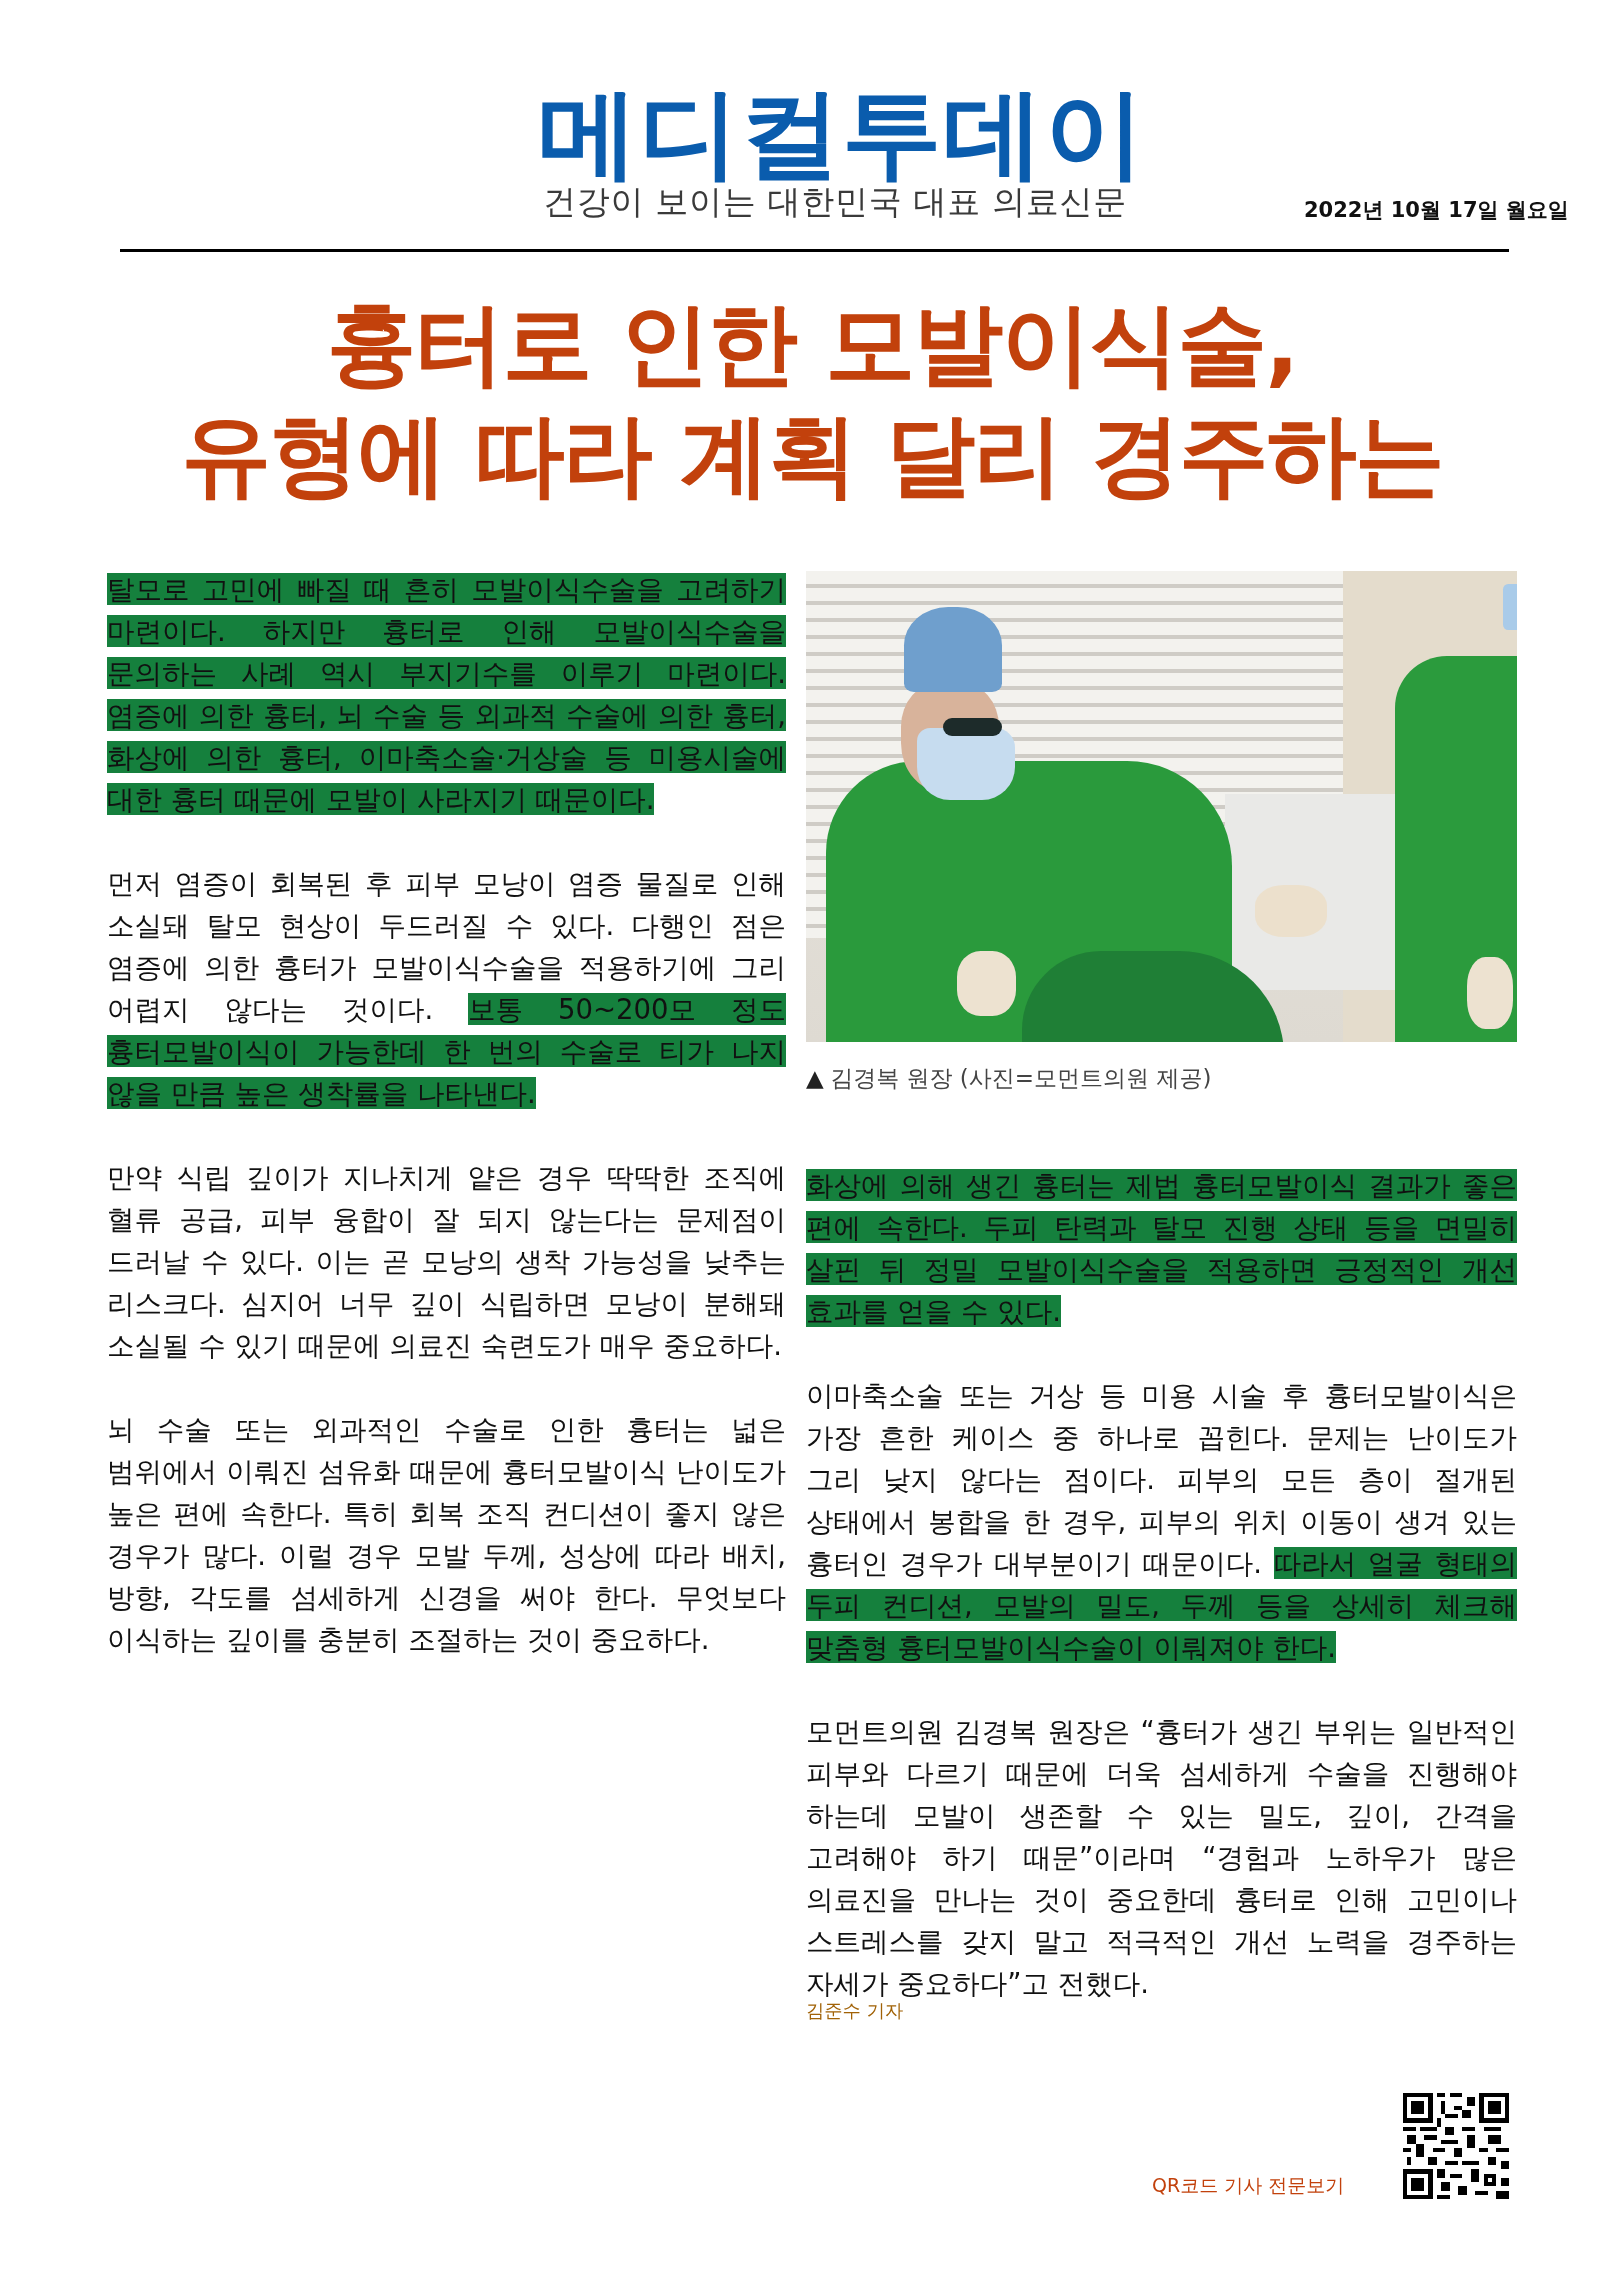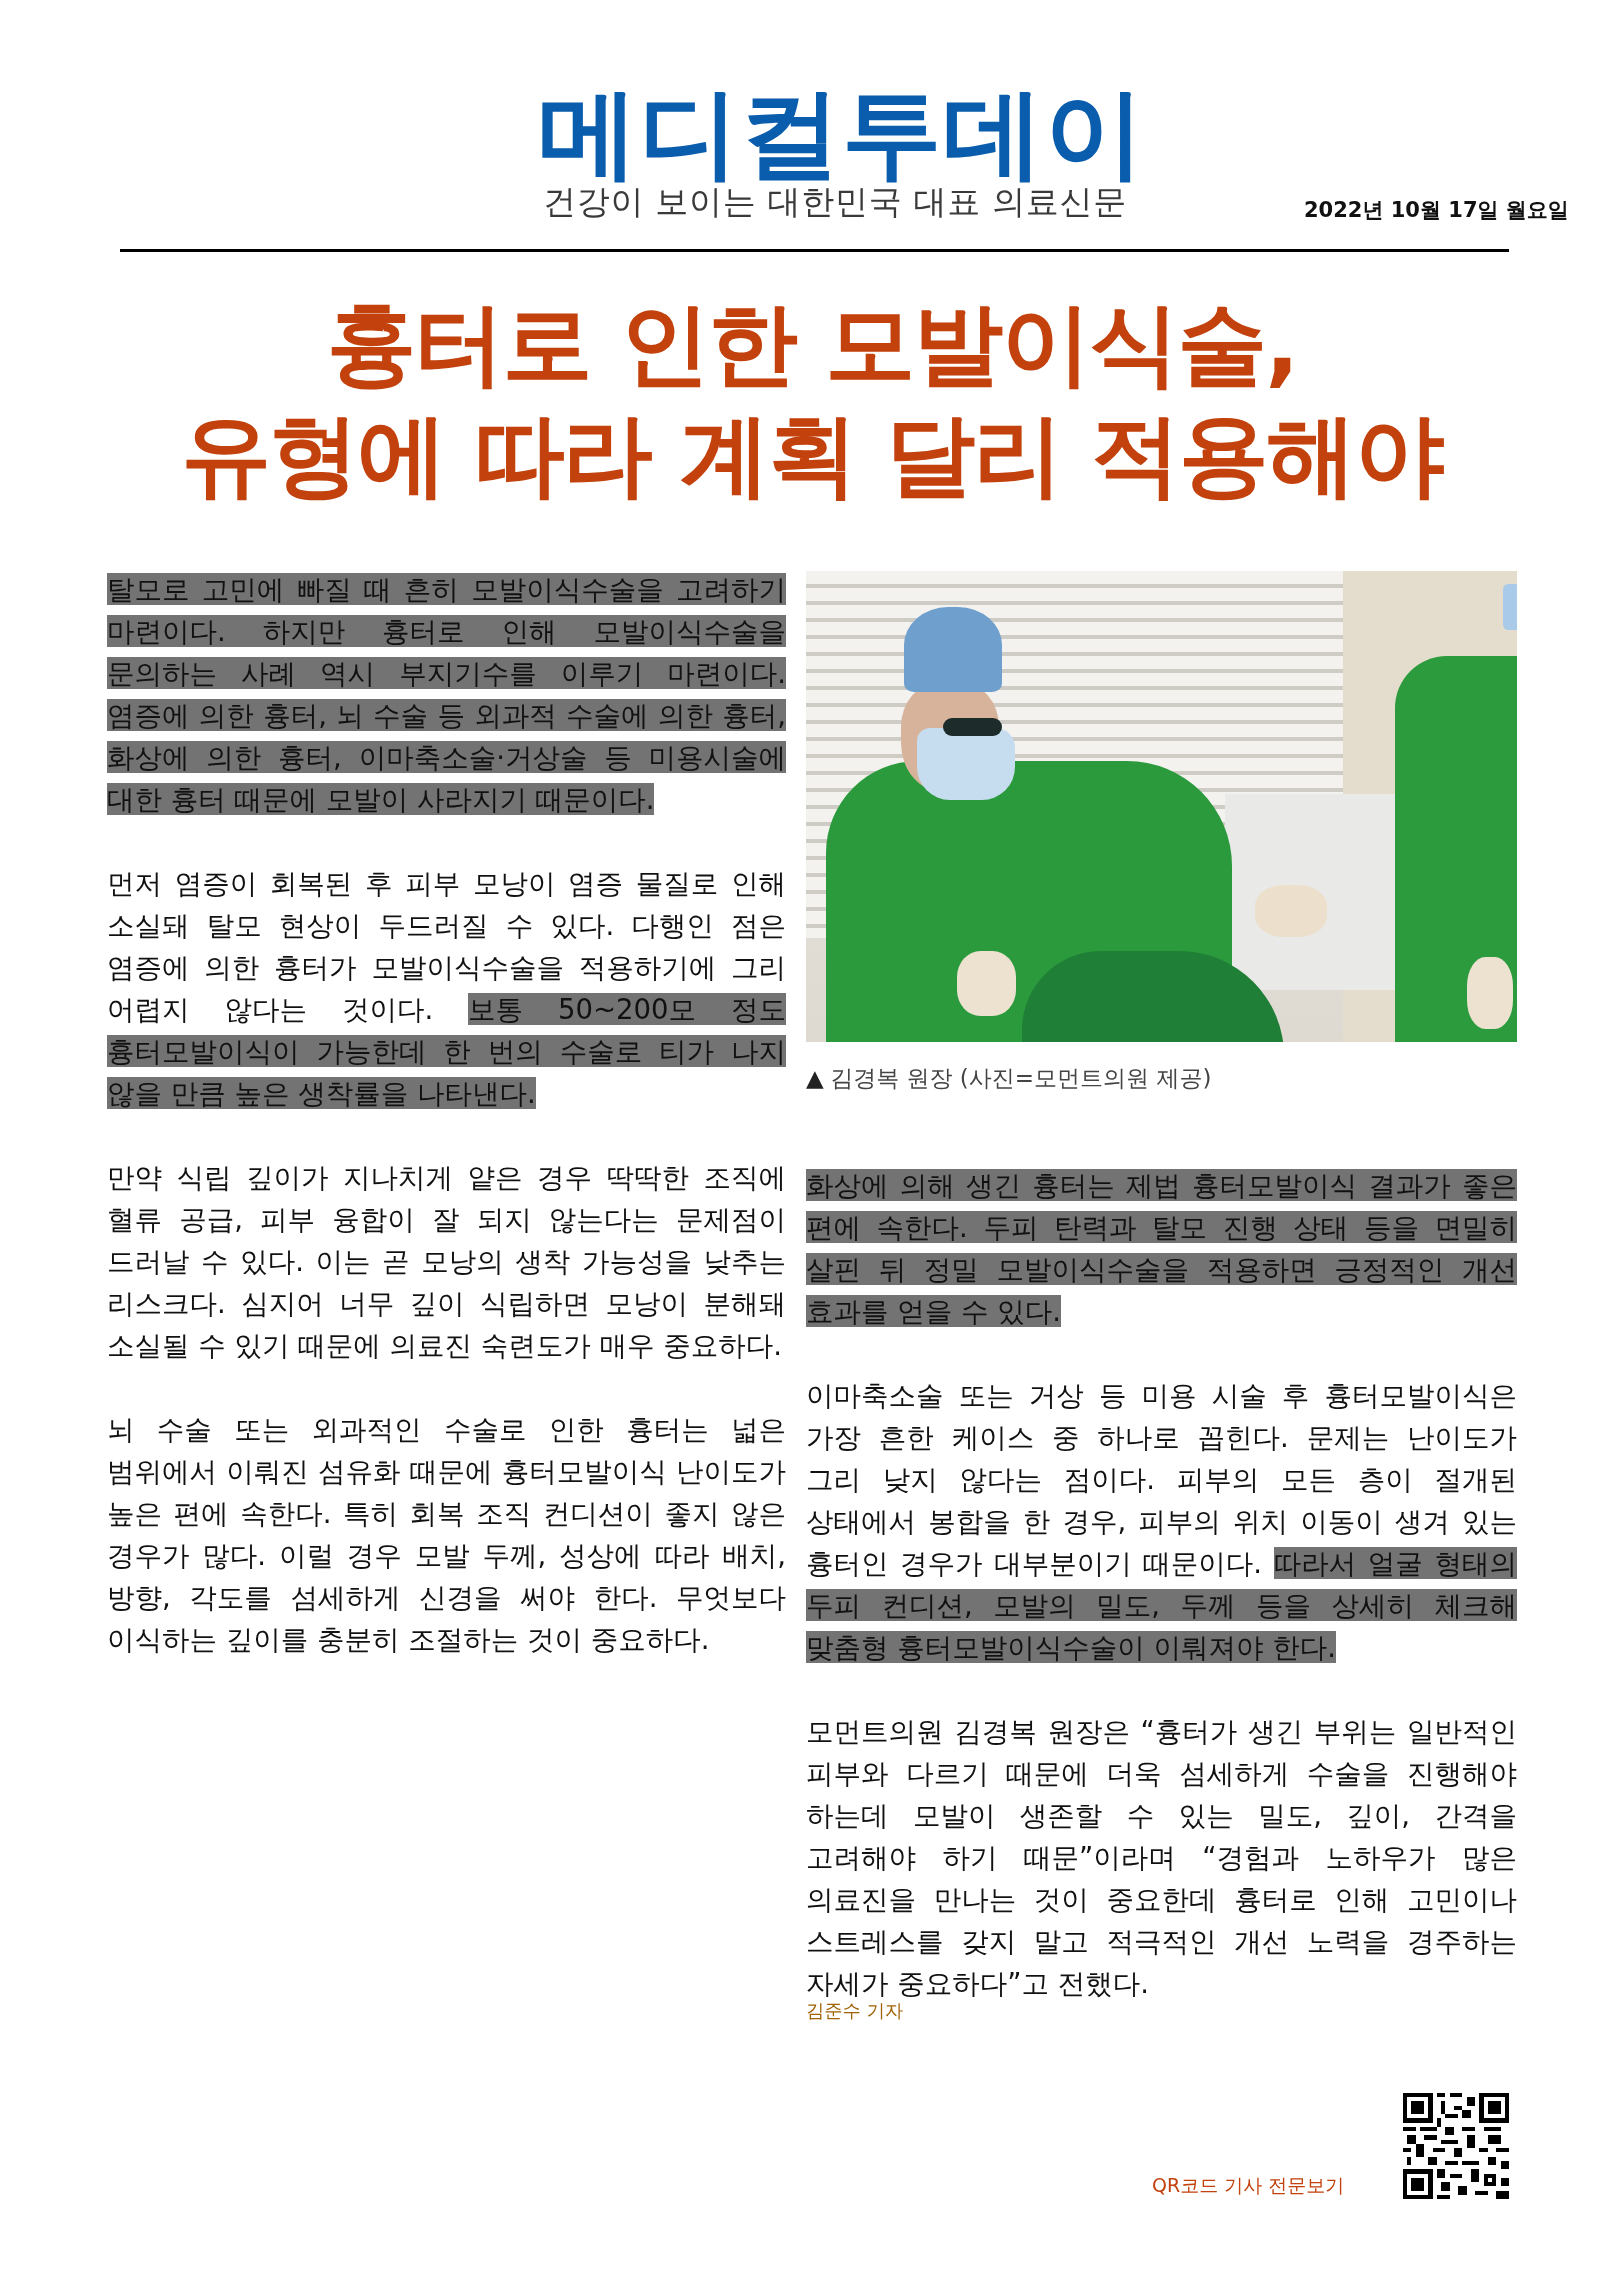--- a/index.html
+++ b/index.html
@@ -34,21 +34,21 @@
     }
     .headline div { white-space: nowrap; }
 
     
     .col-left { left: 107px; top: 568px; width: 679px; }
     .col-right { left: 806px; width: 711px; margin-top: 34px; }
     .para {
       font-size: 27.5px; line-height: 42px; text-align: justify; margin: 0 0 42px 0; color: #111;
       word-break: keep-all;
     }
-    .hl { background: #737373; }
+    .hl { background: #15803d; }
 
     
     .photo {
       left: 806px; top: 571px; width: 711px; height: 471px; overflow: hidden;
       background: linear-gradient(180deg, #e9e6df 0%, #dedad2 100%);
     }
     .blinds {
       position: absolute; left: 0; top: 0; width: 537px; height: 367px;
       background: repeating-linear-gradient(180deg, #f3f2ee 0px, #f3f2ee 13px, #cfccc6 13px, #cfccc6 17px);
     }
@@ -80,21 +80,21 @@
 </head>
 <body>
 
 <div class="abs logo">메디컬투데이</div>
 <div class="abs tagline">건강이 보이는 대한민국 대표 의료신문</div>
 <div class="abs date">2022년 10월 17일 월요일</div>
 <div class="abs rule"></div>
 
 <div class="abs headline">
   <div>흉터로 인한 모발이식술,</div>
-  <div>유형에 따라 계획 달리 적용해야</div>
+  <div>유형에 따라 계획 달리 경주하는</div>
 </div>
 
 <div class="abs col-left">
   <p class="para"><span class="hl">탈모로 고민에 빠질 때 흔히 모발이식수술을 고려하기 마련이다. 하지만 흉터로 인해 모발이식수술을 문의하는 사례 역시 부지기수를 이루기 마련이다. 염증에 의한 흉터, 뇌 수술 등 외과적 수술에 의한 흉터, 화상에 의한 흉터, 이마축소술·거상술 등 미용시술에 대한 흉터 때문에 모발이 사라지기 때문이다.</span></p>
   <p class="para"><span>먼저 염증이 회복된 후 피부 모낭이 염증 물질로 인해 소실돼 탈모 현상이 두드러질 수 있다. 다행인 점은 염증에 의한 흉터가 모발이식수술을 적용하기에 그리 어렵지 않다는 것이다. </span><span class="hl">보통 50~200모 정도 흉터모발이식이 가능한데 한 번의 수술로 티가 나지 않을 만큼 높은 생착률을 나타낸다.</span></p>
   <p class="para"><span>만약 식립 깊이가 지나치게 얕은 경우 딱딱한 조직에 혈류 공급, 피부 융합이 잘 되지 않는다는 문제점이 드러날 수 있다. 이는 곧 모낭의 생착 가능성을 낮추는 리스크다. 심지어 너무 깊이 식립하면 모낭이 분해돼 소실될 수 있기 때문에 의료진 숙련도가 매우 중요하다.</span></p>
   <p class="para"><span>뇌 수술 또는 외과적인 수술로 인한 흉터는 넓은 범위에서 이뤄진 섬유화 때문에 흉터모발이식 난이도가 높은 편에 속한다. 특히 회복 조직 컨디션이 좋지 않은 경우가 많다. 이럴 경우 모발 두께, 성상에 따라 배치, 방향, 각도를 섬세하게 신경을 써야 한다. 무엇보다 이식하는 깊이를 충분히 조절하는 것이 중요하다.</span></p>
 </div>
 
 <div class="abs photo" aria-label="surgeon in green gown performing hair transplant">

